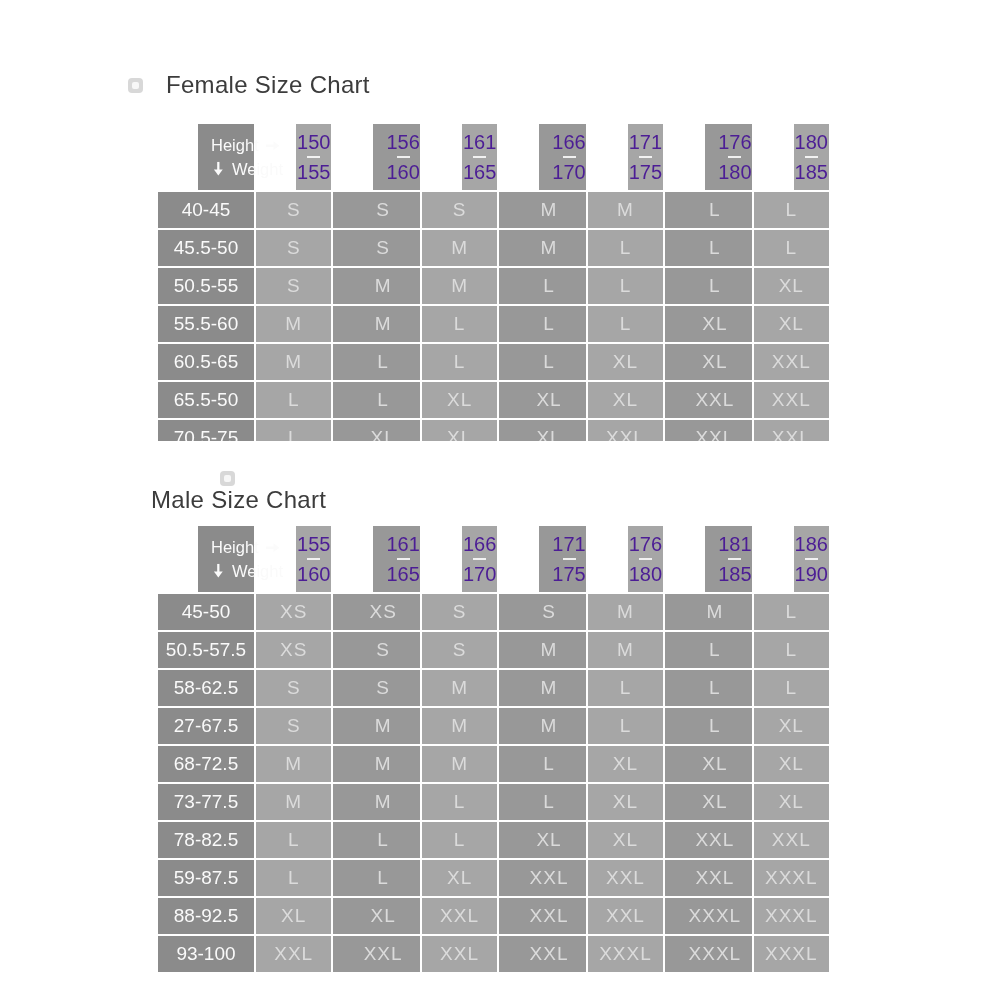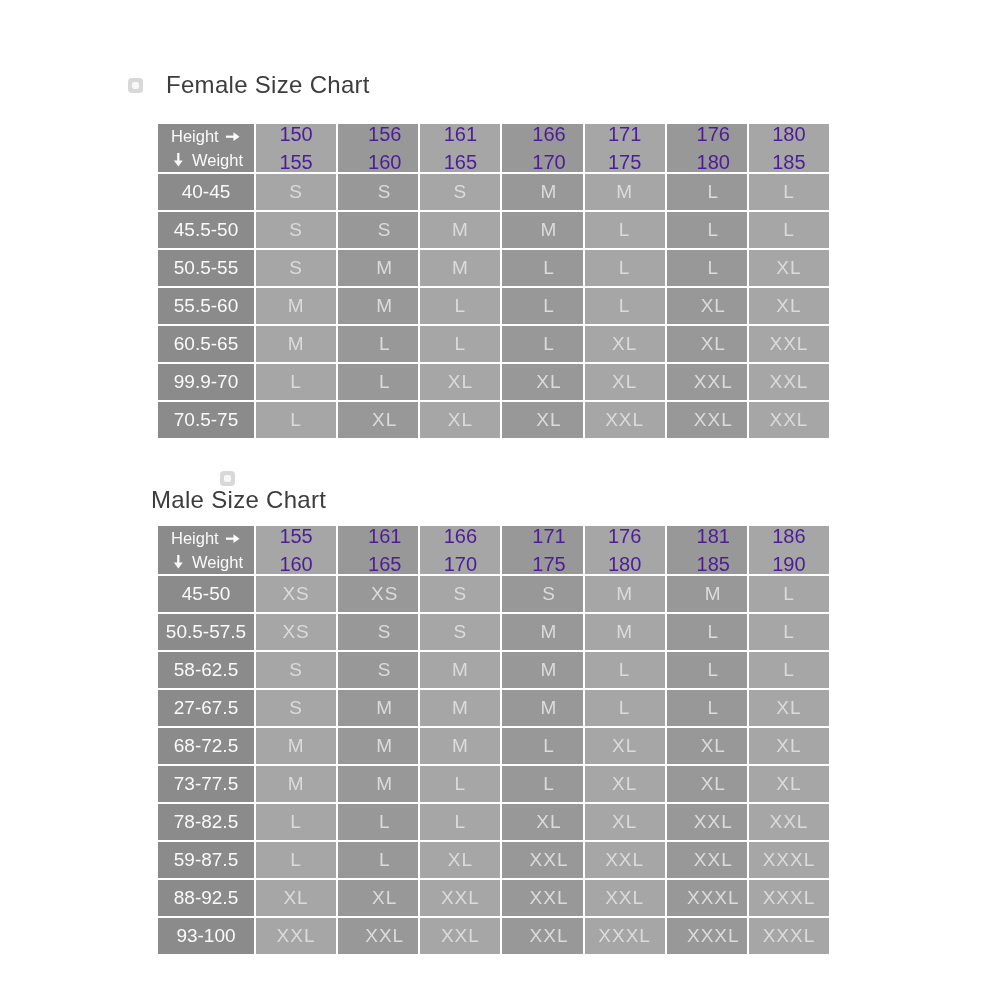--- a/index.html
+++ b/index.html
@@ -49,21 +49,21 @@
     gap: 2px;
     width: 671px;
   }
   .cell {
     display: flex;
     align-items: center;
     justify-content: center;
     height: 36px;
     font-size: 19px;
   }
-  .cell.hdr { height: 48px; }
+  .cell.hdr { height: 66px; margin-left: 40px; }
   .cell.label-cell {
     background: var(--label-cell, #8b8b8b);
     color: #fafafa;
   }
   .cell.col-light { background: var(--col-light, #a6a6a6); }
   .cell.col-dark  { background: var(--col-dark, #989898); padding-left: 13px; }
   .cell.size-cell {
     color: #dbdbdb;
     letter-spacing: 1px;
     font-weight: 400;
@@ -187,21 +187,21 @@
       <div class="cell size-cell col-dark">XL</div>
       <div class="cell size-cell col-light">XL</div>
       <div class="cell label-cell">60.5-65</div>
       <div class="cell size-cell col-light">M</div>
       <div class="cell size-cell col-dark">L</div>
       <div class="cell size-cell col-light">L</div>
       <div class="cell size-cell col-dark">L</div>
       <div class="cell size-cell col-light">XL</div>
       <div class="cell size-cell col-dark">XL</div>
       <div class="cell size-cell col-light">XXL</div>
-      <div class="cell label-cell">99.9-70</div>
+      <div class="cell label-cell">65.5-50</div>
       <div class="cell size-cell col-light">L</div>
       <div class="cell size-cell col-dark">L</div>
       <div class="cell size-cell col-light">XL</div>
       <div class="cell size-cell col-dark">XL</div>
       <div class="cell size-cell col-light">XL</div>
       <div class="cell size-cell col-dark">XXL</div>
       <div class="cell size-cell col-light">XXL</div>
       <div class="cell label-cell">70.5-75</div>
       <div class="cell size-cell col-light">L</div>
       <div class="cell size-cell col-dark">XL</div>

